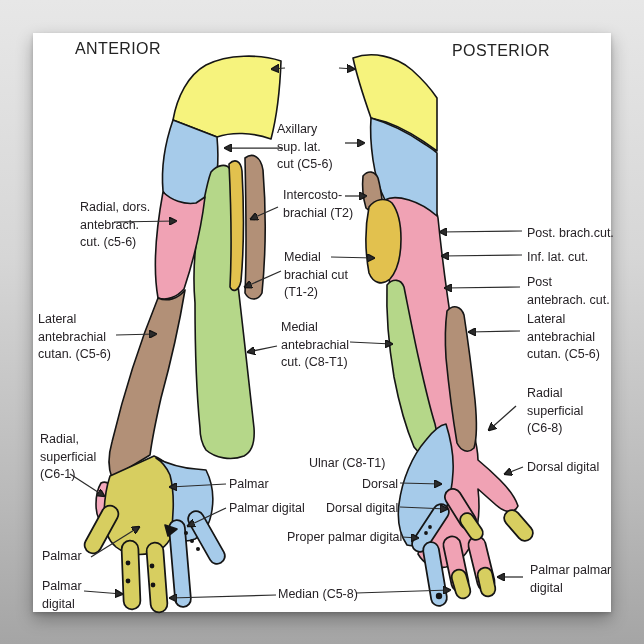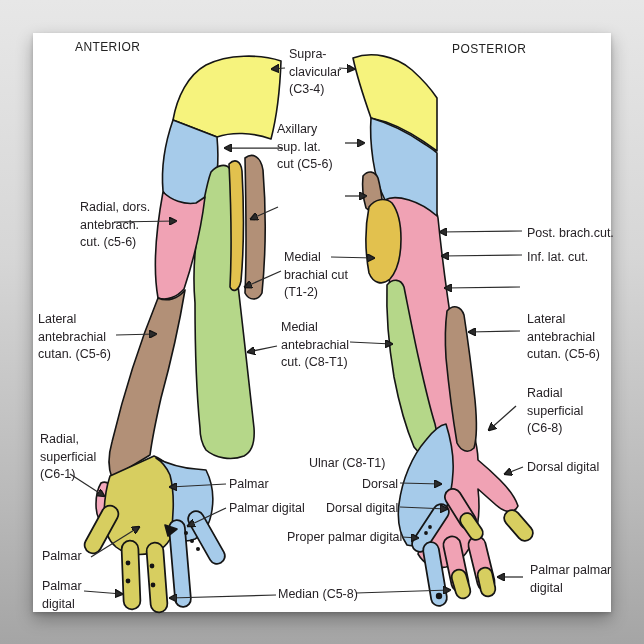--- a/index.html
+++ b/index.html
@@ -10,21 +10,21 @@
     background:linear-gradient(180deg,#e7e7e7 0%,#d6d6d6 40%,#b9b9b9 78%,#a5a5a5 100%);
     font-family:"Liberation Sans","DejaVu Sans",sans-serif;
   }
   .poster{
     position:absolute;left:33px;top:33px;width:578px;height:579px;
     background:#ffffff;
     box-shadow:0 7px 16px rgba(0,0,0,.30), 0 2px 4px rgba(0,0,0,.18);
   }
   .view-title{
     position:absolute;
-    font-size:12px;letter-spacing:.4px;color:#232323;font-weight:400;text-align:right;
+    font-size:16px;letter-spacing:.4px;color:#232323;font-weight:400;text-align:right;
   }
   .lbl{
     position:absolute;
     font-size:12.5px;line-height:17.5px;color:#262226;
     white-space:pre-line;
   }
   .fig{position:absolute;left:0;top:0;}
   .fig path,.fig line.cap-outline{stroke:#151515;}
   .fig path{stroke-width:1.6;stroke-linejoin:round;}
   .arr{stroke:#2b2b2b;stroke-width:1.25;fill:none;}
@@ -163,42 +163,43 @@
   <div class="lbl" style="left:38px;top:311px;">Lateral
 antebrachial
 cutan. (C5-6)</div>
   <div class="lbl" style="left:40px;top:431px;">Radial,
 superficial
 (C6-1)</div>
   <div class="lbl" style="left:42px;top:548px;">Palmar</div>
   <div class="lbl" style="left:42px;top:578px;">Palmar
 digital</div>
 
-  <div class="lbl" style="left:289px;top:46px;">Supra-
-clavicular
-(C3-4)</div>
   <div class="lbl" style="left:277px;top:121px;">Axillary
 sup. lat.
 cut (C5-6)</div>
+  <div class="lbl" style="left:283px;top:187px;">Intercosto-
+brachial (T2)</div>
   <div class="lbl" style="left:284px;top:249px;">Medial
 brachial cut
 (T1-2)</div>
   <div class="lbl" style="left:281px;top:319px;">Medial
 antebrachial
 cut. (C8-T1)</div>
   <div class="lbl" style="left:281px;top:455px;margin-left:28px;">Ulnar (C8-T1)</div>
   <div class="lbl" style="left:229px;top:476px;">Palmar</div>
   <div class="lbl" style="left:362px;top:476px;">Dorsal</div>
   <div class="lbl" style="left:229px;top:500px;">Palmar digital</div>
   <div class="lbl" style="left:326px;top:500px;">Dorsal digital</div>
   <div class="lbl" style="left:287px;top:529px;">Proper palmar digital</div>
   <div class="lbl" style="left:278px;top:586px;">Median (C5-8)</div>
 
   <div class="lbl" style="left:527px;top:225px;">Post. brach.cut.</div>
   <div class="lbl" style="left:527px;top:249px;text-align:center;">Inf. lat. cut.</div>
+  <div class="lbl" style="left:527px;top:274px;">Post
+antebrach. cut.</div>
   <div class="lbl" style="left:527px;top:311px;">Lateral
 antebrachial
 cutan. (C5-6)</div>
   <div class="lbl" style="left:527px;top:385px;">Radial
 superficial
 (C6-8)</div>
   <div class="lbl" style="left:527px;top:459px;">Dorsal digital</div>
   <div class="lbl" style="left:530px;top:562px;">Palmar palmar
 digital</div>
 </div>

